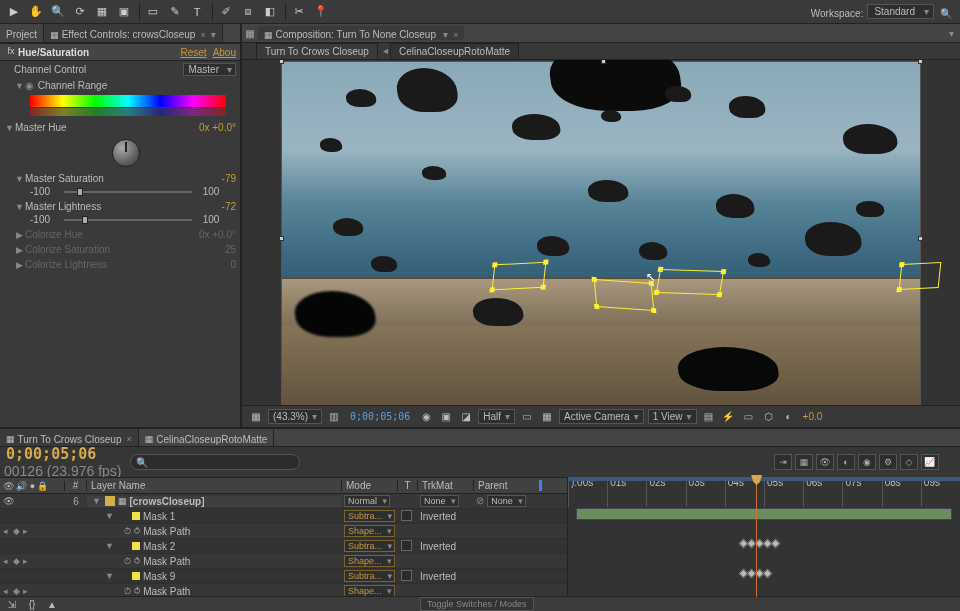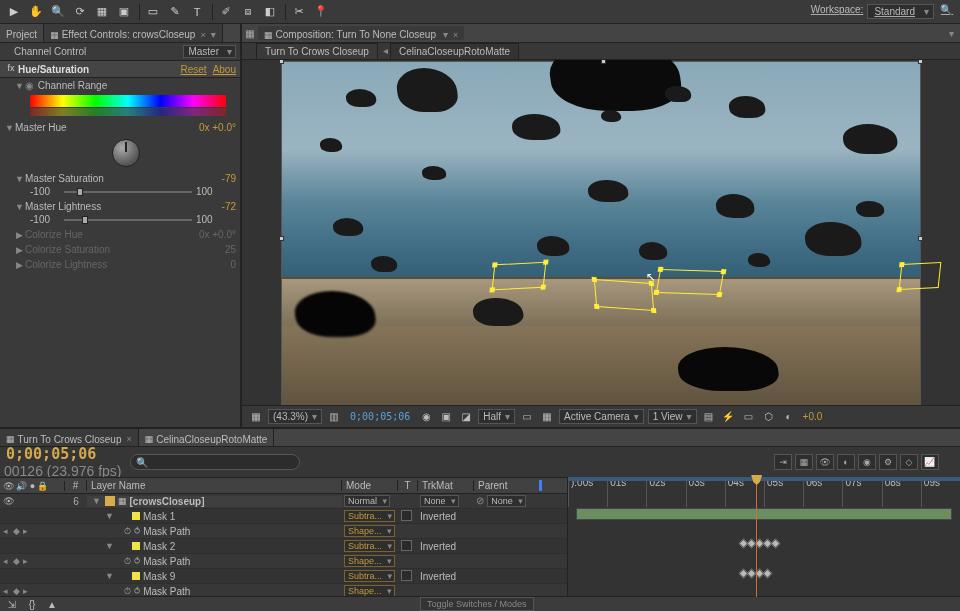--- a/index.html
+++ b/index.html
@@ -2,21 +2,21 @@
 <html><head>
 <meta charset="utf-8">
 <style>
 * { margin:0; padding:0; box-sizing:border-box; font-family: "Segoe UI", Tahoma, sans-serif; font-size:10px; color:#bcbcbc; }
 body { background:#333333; width:960px; height:611px; overflow:hidden; position:relative; }
 
 
 .top-toolbar { height:24px; background:#3a3a3a; border-bottom:1px solid #222; display:flex; align-items:center; padding:0 4px; }
 .tool-btn { width:20px; height:18px; display:flex; align-items:center; justify-content:center; margin-right:2px; border:1px solid transparent; cursor:pointer; color:#ccc; font-size:11px;}
 .tool-sep { width:1px; height:16px; background:#222; margin:0 3px; }
-.workspace-area { margin-left:auto; display:flex; align-items:flex-start; gap:4px; color:#aaa; font-size:10px;text-decoration:underline; }
+.workspace-area { margin-left:auto; display:flex; align-items:flex-end; gap:4px; color:#aaa; font-size:10px; }
 .ws-dd { background:#2e2e2e; border:1px solid #555; padding:1px 18px 1px 6px; position:relative; cursor:pointer;}
 .ws-dd:after{content:"▾"; position:absolute; right:4px; top:1px; color:#888;}
 .search-btn { width:18px; text-align:center; cursor:pointer; }
 
 
 .main-area { position:absolute; top:24px; left:0; right:0; bottom:184px; display:flex; }
 
 
 .left-panel { width:242px; background:#3a3a3a; border-right:2px solid #222; display:flex; flex-direction:column; }
 .panel-tabs { height:19px; background:#444; display:flex; border-bottom:1px solid #222;}
@@ -46,21 +46,21 @@
 .hue-bar2 { height:8px; margin:0 14px 4px 30px; background:linear-gradient(90deg,#ff0000,#ffff00,#00ff00,#00ffff,#0000ff,#ff00ff,#ff0000); opacity:.35;}
 
 .knob-row { display:flex; align-items:center; padding:2px 4px 6px 4px;}
 .knob { width:28px; height:28px; border-radius:50%; background:radial-gradient(circle at 35% 30%, #aaa, #555 70%); border:1px solid #222; margin-left:12px; position:relative;}
 .knob:before{content:""; position:absolute; top:2px; left:12px; width:2px; height:10px; background:#222;}
 
 .slider-row { display:flex; align-items:center; padding:0 14px 2px 30px; font-size:9px; color:#777;}
 .slider-row .srt { width:30px;}
 .slider-track { flex:1; height:2px; background:#666; position:relative; margin:0 4px;}
 .slider-thumb { position:absolute; top:-3px; width:6px; height:8px; background:#aaa; border:1px solid #222;}
-.slider-row .send { width:30px; text-align:left;}
+.slider-row .send { width:30px; text-align:center;}
 
 .checkbox { width:11px; height:11px; background:#2a2a2a; border:1px solid #666; display:inline-block; margin-right:4px;}
 
 
 .right-panel { flex:1; display:flex; flex-direction:column; background:#333; }
 .comp-tabs { height:19px; background:#444; display:flex; border-bottom:1px solid #222; align-items:center;}
 .comp-tabs .icon{ width:16px; text-align:center; color:#aaa;}
 .comp-sub-tabs { height:17px; background:#383838; display:flex; border-bottom:1px solid #222; padding-left:14px;}
 .sub-tab { padding:2px 8px; border:1px solid #222; border-bottom:none; margin-right:3px; background:#3a3a3a; color:#ccc; cursor:pointer;}
 .sub-tab.inactive { background:#333; color:#888;}
@@ -196,29 +196,29 @@
           <span>Project</span>
         </div>
       <div class="panel-tab active">
         <span style="font-size:9px">▦</span>
           <span>Effect Controls: crowsCloseup</span>
           <span class="tab-close">×</span>
           <span style="color:#888;margin-left:2px">▾</span>
       </div>
     </div>
 
-    <div class="effect-row indent1">
-      <span class="param-label">Channel Control</span>
-      <div class="dd-small"><span>Master</span></div>
-    </div>
     <div class="effect-row header">
       <span class="fx-toggle">fx</span>
       <span class="effect-name">Hue/Saturation</span>
       <span class="link-gold">Reset</span>
       <span class="link-gold2">Abou</span>
+    </div>
+    <div class="effect-row indent1">
+      <span class="param-label">Channel Control</span>
+      <div class="dd-small"><span>Master</span></div>
     </div>
     <div class="effect-row indent1">
       <span class="tw">▼</span>
       <span class="param-label" style="color:#888">◉</span>
       <span class="param-label" style="margin-left:4px">Channel Range</span>
     </div>
     <div class="hue-bar"></div>
     <div class="hue-bar2"></div>
 
     <div class="knob-row indent1">

